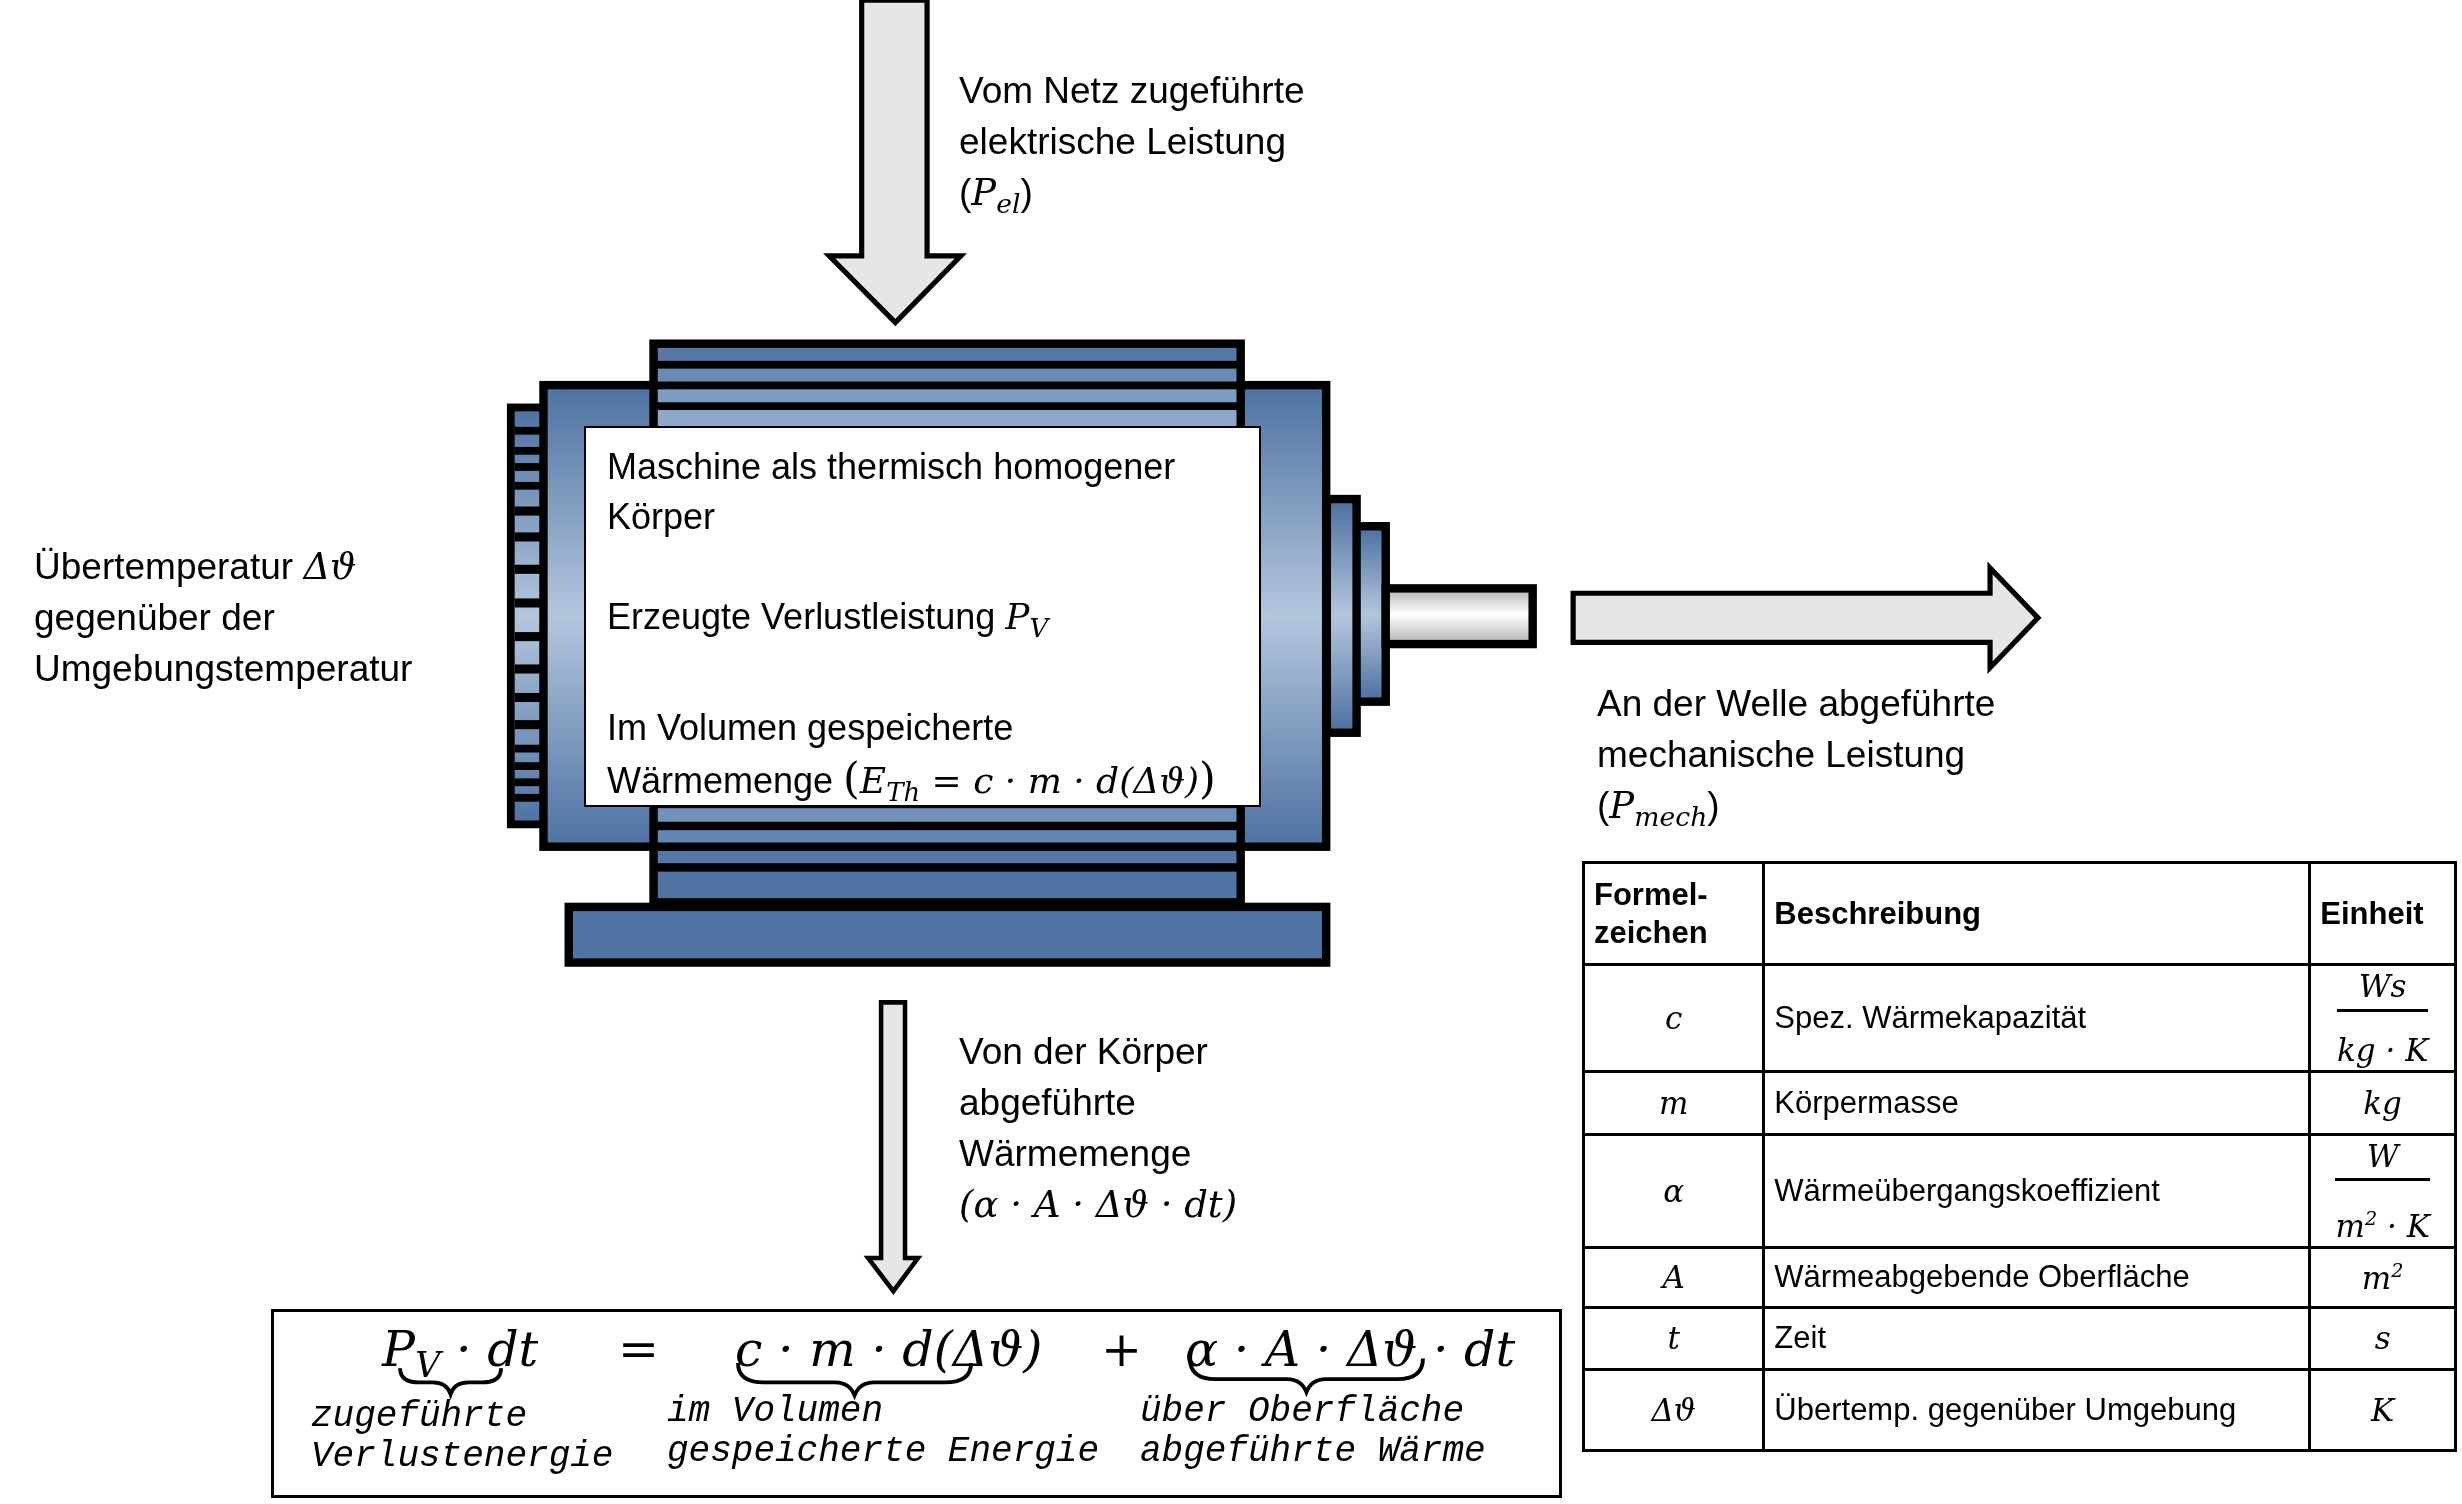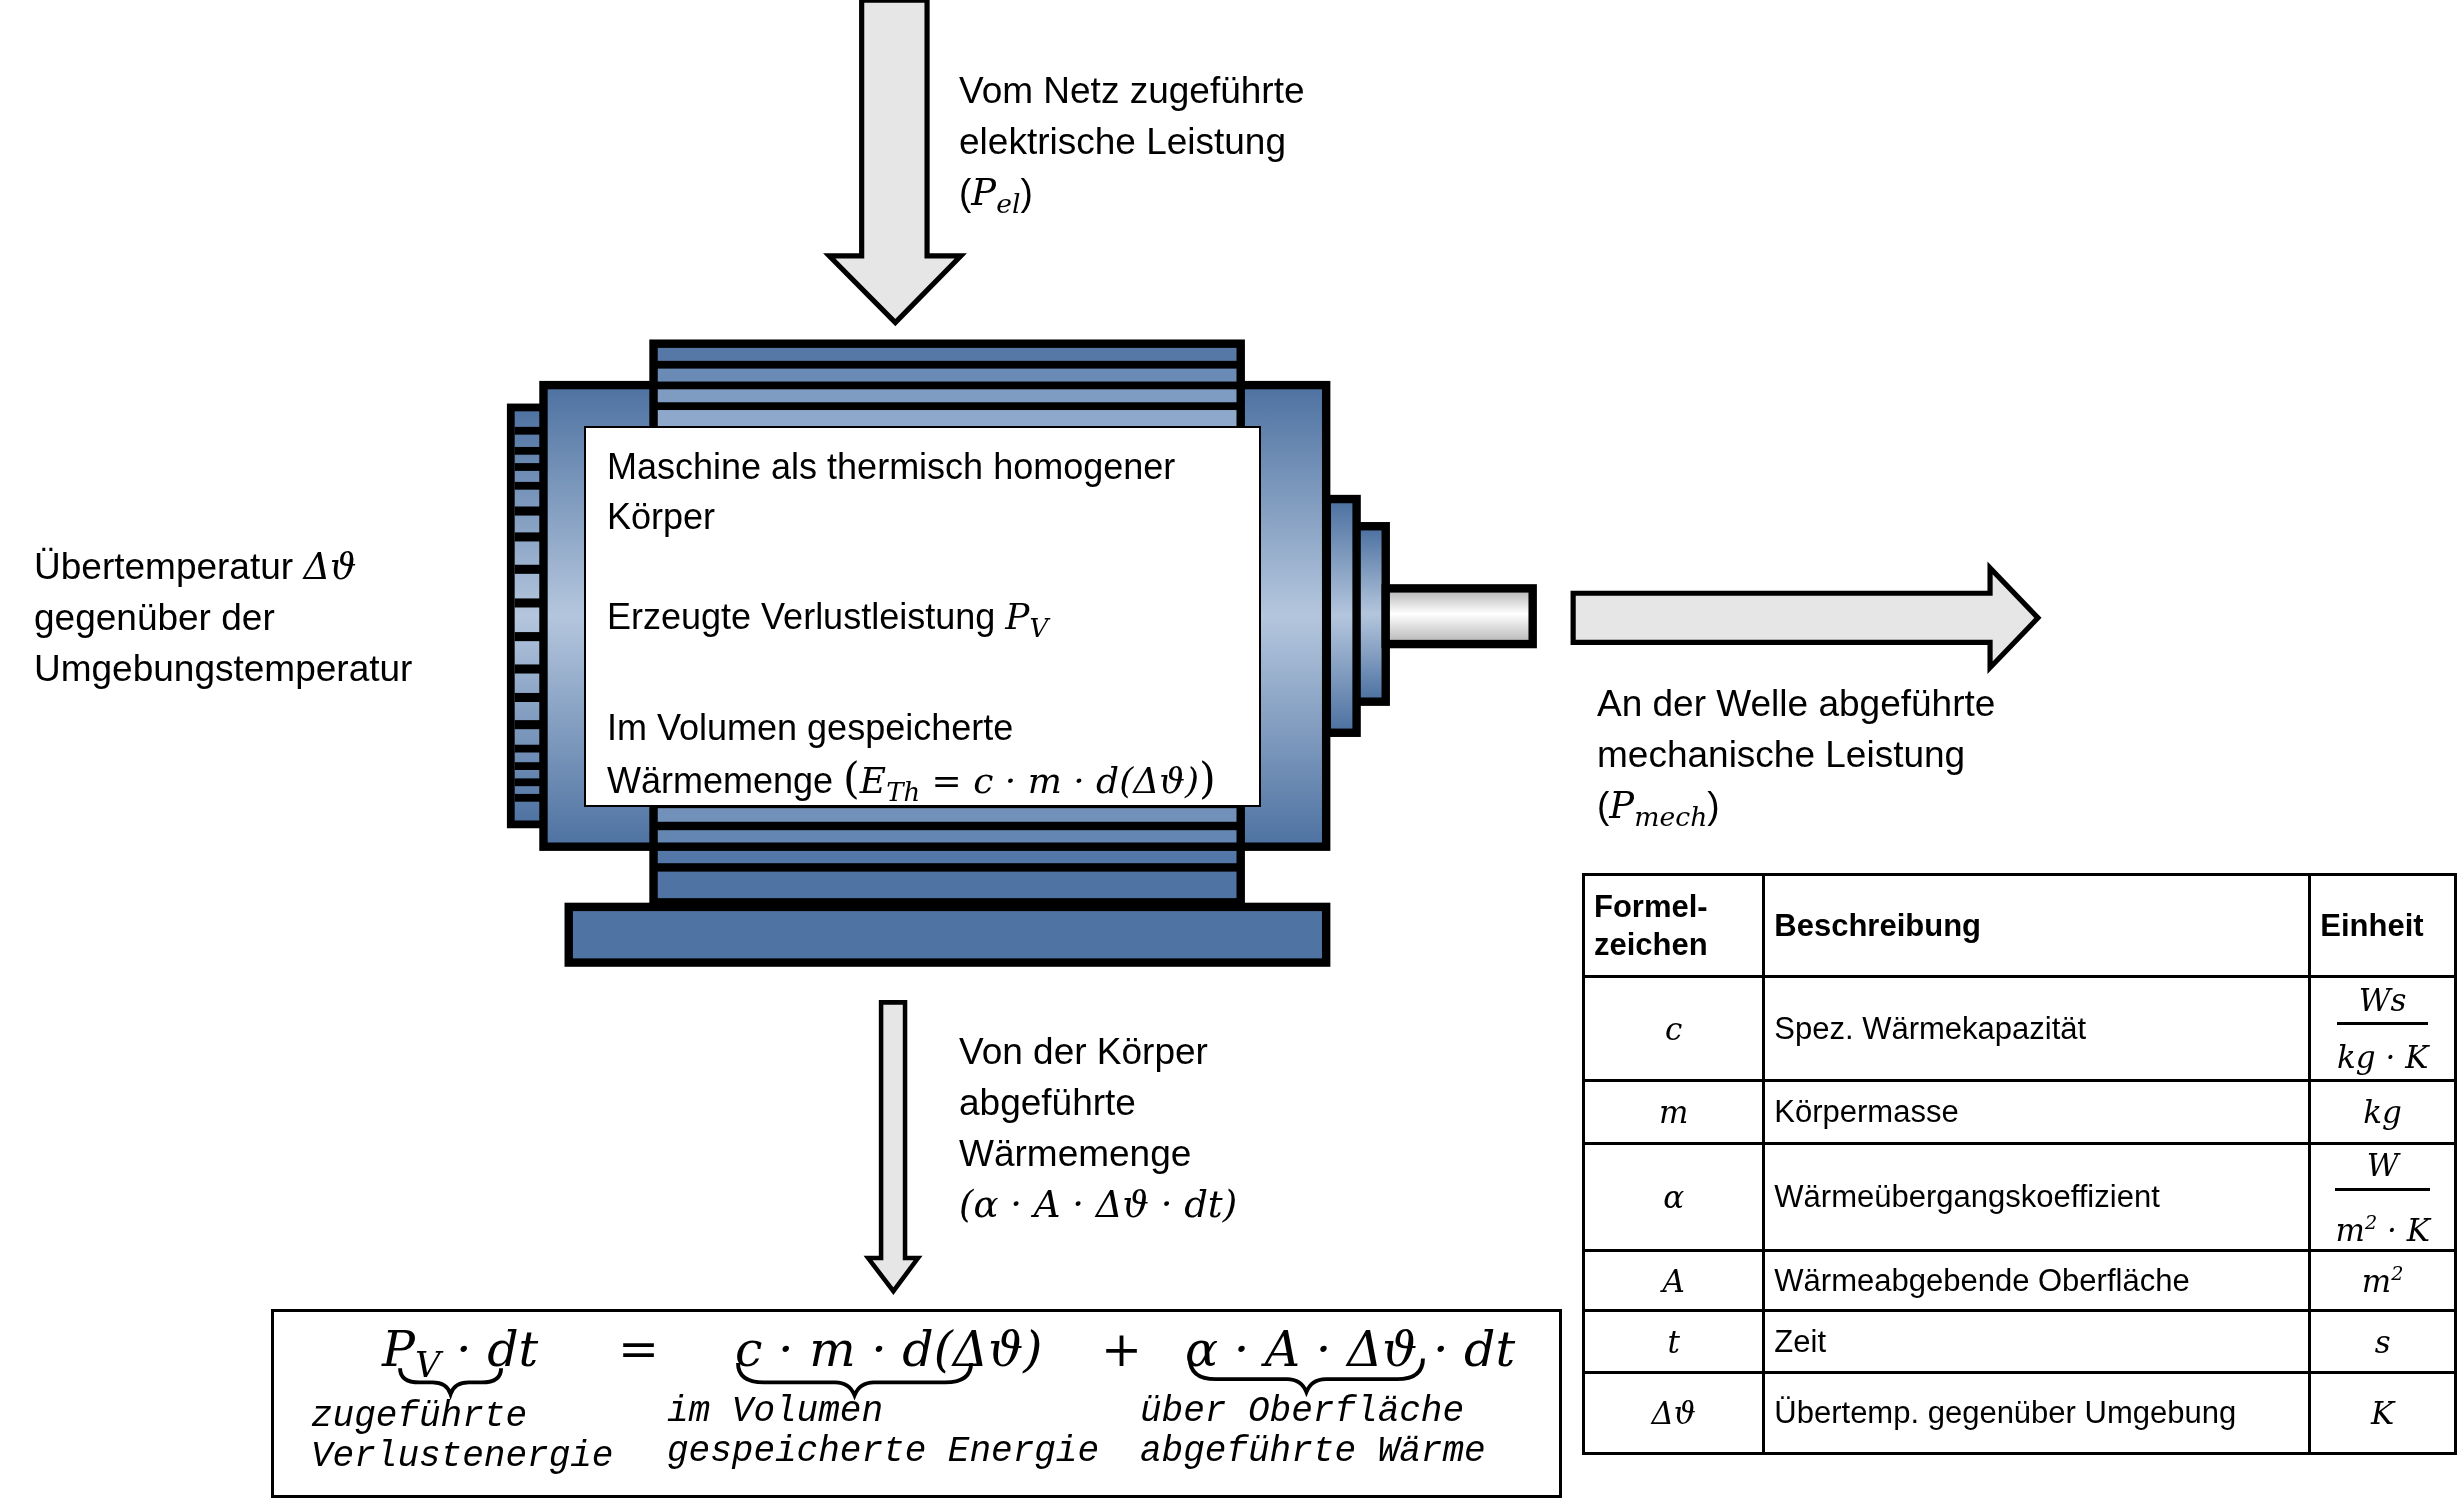--- a/index.html
+++ b/index.html
@@ -12,28 +12,28 @@
   .sup{font-size:0.62em;vertical-align:0.6em;font-style:italic;font-family:"DejaVu Serif",serif;}
   .up{font-style:normal;}
   
   #box-text{left:607px;top:442px;font-size:36px;line-height:50px;}
   #box-text .gap{height:50px;}
   
   .eq-box{left:271px;top:1309px;width:1291px;height:189px;border:3.9px solid #000;box-sizing:border-box;}
   .eq-term{position:absolute;top:1321px;font-size:49px;text-align:center;white-space:nowrap;}
   .eq-cap{position:absolute;font-size:36px;line-height:40px;text-align:left;white-space:nowrap;font-family:Liberation Mono, monospace;font-style:italic;}
   
-  table.sym{position:absolute;left:1582px;top:861px;width:875px;border-collapse:collapse;font-size:31px;margin-top:12px;}
+  table.sym{position:absolute;left:1582px;top:861px;width:875px;border-collapse:collapse;font-size:31px;}
   table.sym td, table.sym th{border:3.9px solid #000;padding:0 9px;vertical-align:middle;}
   table.sym th{font-weight:bold;text-align:left;line-height:38px;}
   table.sym td.sym-col{text-align:center;font-family:"DejaVu Serif",serif;font-style:italic;}
   table.sym td.unit-col{text-align:center;font-family:"DejaVu Serif",serif;font-style:italic;}
   .frac{display:inline-block;vertical-align:middle;text-align:center;}
   .frac .num{display:block;border-bottom:3.2px solid #000;padding:0 3.9px 2.6px;line-height:40px;}
-  .frac .den{display:block;line-height:40px;padding-top:12px;}
+  .frac .den{display:block;line-height:40px;padding-top:18px;}
 </style>
 </head>
 <body>
 
 <svg class="shapes" width="2462" height="1505" viewBox="0 0 3803 2324">
   <defs>
     <linearGradient id="gV" x1="0" y1="0" x2="0" y2="1">
       <stop offset="0" stop-color="#4f73a2"></stop>
       <stop offset="0.5" stop-color="#b4c6dd"></stop>
       <stop offset="1" stop-color="#4f73a2"></stop>

